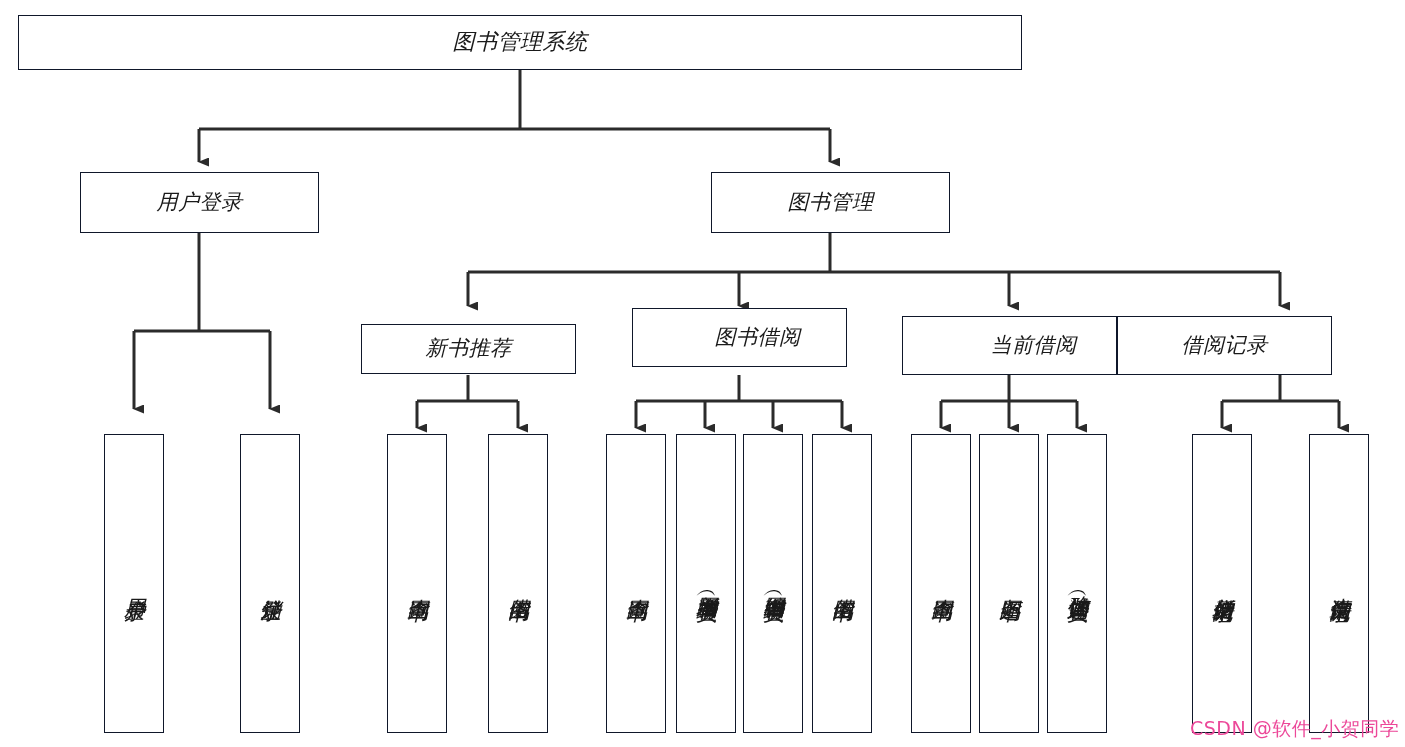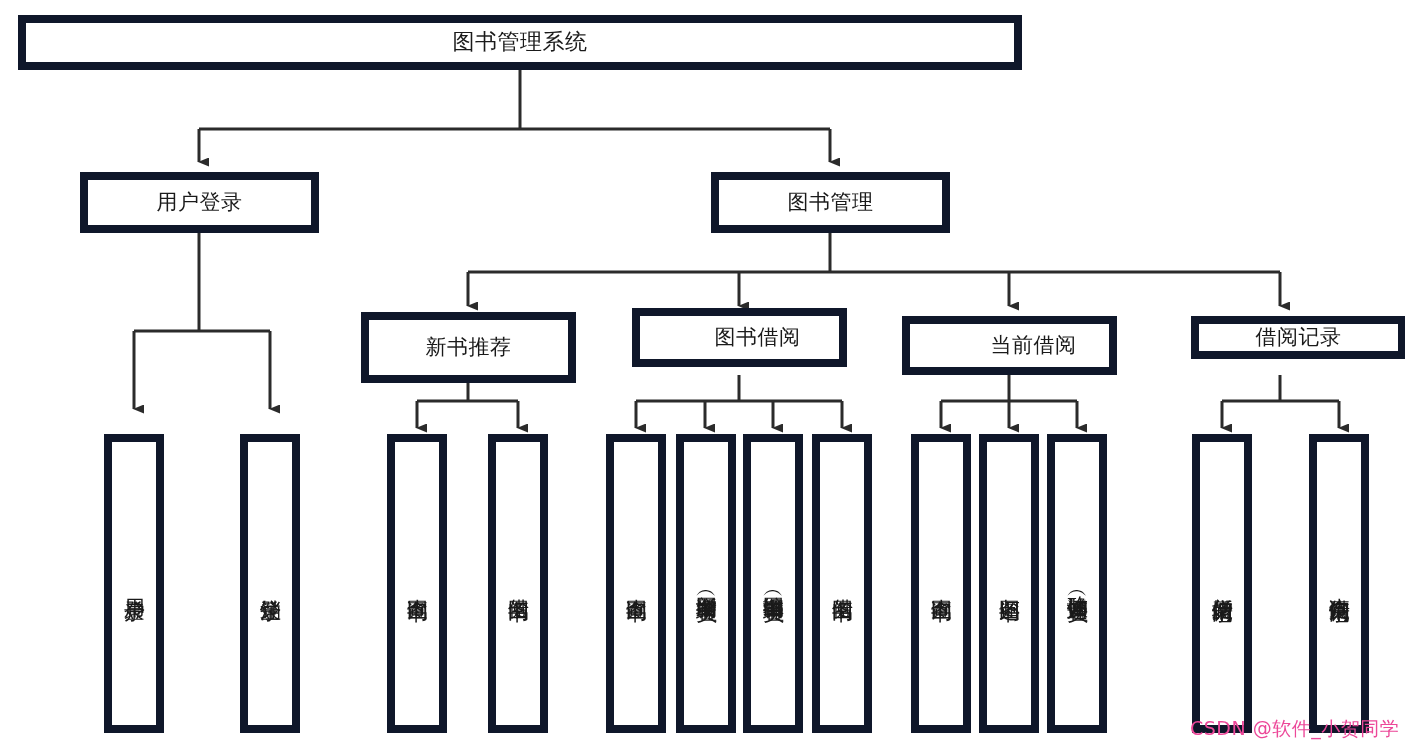--- a/index.html
+++ b/index.html
@@ -23,25 +23,26 @@
     left: 0;
     top: 0;
     width: 1405px;
     height: 747px;
     pointer-events: none;
   }
   .node {
     position: absolute;
     box-sizing: border-box;
     background: #ffffff;
-    border: 8px solid #0f172a;
+    border: 1px solid #0f172a;
     display: flex;
     align-items: center;
     justify-content: center;
     color: #1a1a1a;
+    font-style: italic;
   }
   .node-h {
     font-size: 21px;
     letter-spacing: 0.5px;
     line-height: 1.2;
     text-align: center;
     white-space: nowrap;
   }
   .node-root .node-h {
     font-size: 22px;
@@ -132,30 +133,30 @@
     <span class="node-h">图书管理系统</span>
   </div>
 
   <div class="node" style="left:80px; top:172px; width:239px; height:61px;">
     <span class="node-h">用户登录</span>
   </div>
   <div class="node" style="left:711px; top:172px; width:239px; height:61px;">
     <span class="node-h">图书管理</span>
   </div>
 
-  <div class="node" style="left:361px; top:312px; width:215px; height:71px;">
+  <div class="node" style="left:361px; top:324px; width:215px; height:50px;">
     <span class="node-h">新书推荐</span>
   </div>
   <div class="node" style="left:632px; top:308px; width:215px; height:59px;padding-left:36px;">
     <span class="node-h">图书借阅</span>
   </div>
   <div class="node" style="left:902px; top:316px; width:215px; height:59px;padding-left:48px;">
     <span class="node-h">当前借阅</span>
   </div>
-  <div class="node" style="left:1191px; top:316px; width:215px; height:43px;">
+  <div class="node" style="left:1117px; top:316px; width:215px; height:59px;">
     <span class="node-h">借阅记录</span>
   </div>
 
   <div class="node node-leaf" style="left:104px; top:434px; width:60px; height:299px;">
     <span class="vlabel">用户登录</span>
   </div>
   <div class="node node-leaf" style="left:240px; top:434px; width:60px; height:299px;">
     <span class="vlabel">注销登录</span>
   </div>
 

